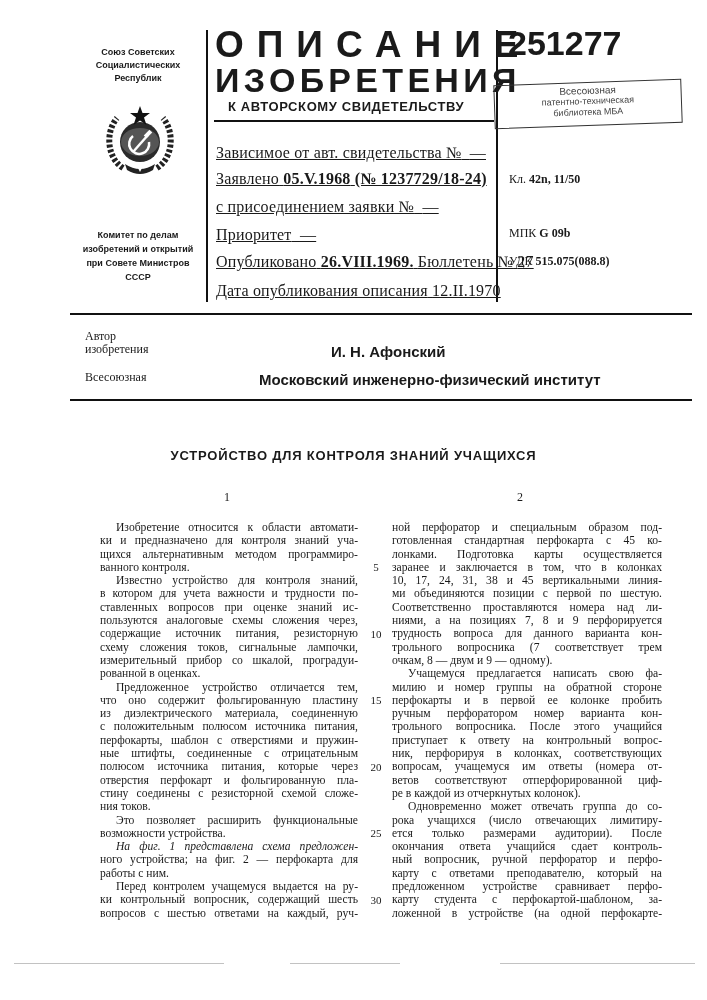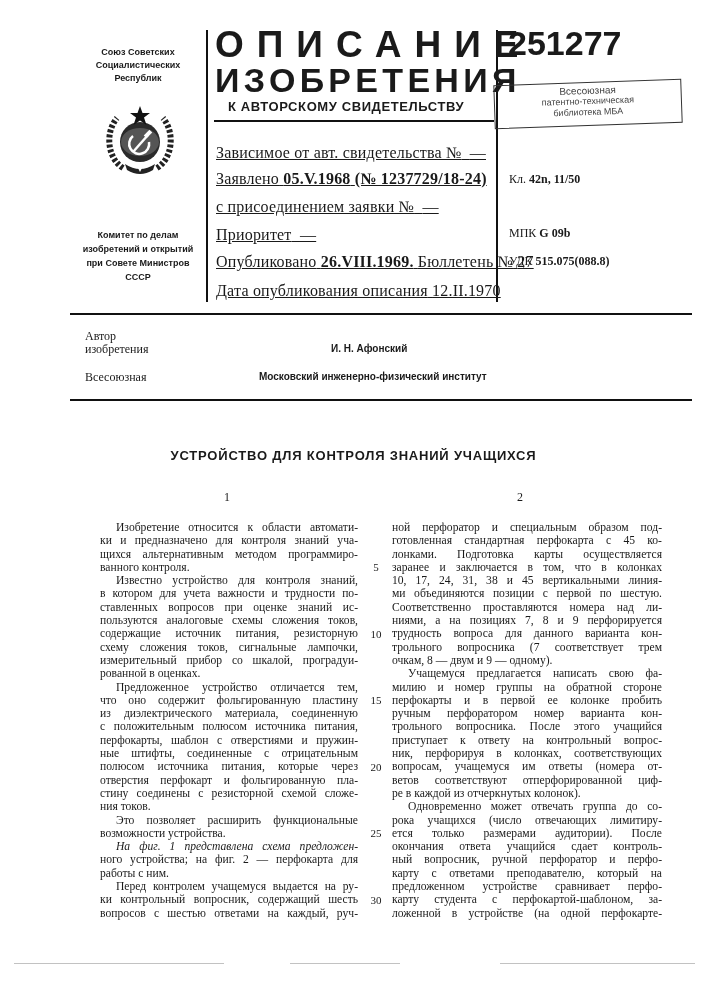--- a/index.html
+++ b/index.html
@@ -35,21 +35,21 @@
   .stamp .s1 { font-size: 10px; }
 
   
   .meta { left: 216px; font-size: 16px; letter-spacing: 0.2px; text-decoration: underline; }
   .meta b { font-weight: bold; }
   .meta-r { left: 509px; font-size: 12px; }
 
   .rule-wide { left: 70px; width: 622px; height: 2px; background: #111; }
 
   .lbl { left: 85px; font-size: 12px; line-height: 13px; }
-  .val { font-family: "Liberation Sans", sans-serif; font-weight: bold; font-size: 10px; padding-left: 17px; }
+  .val { font-family: "Liberation Sans", sans-serif; font-weight: bold; font-size: 15px; padding-left: 17px; }
 
   .doc-title { left: 0; width: 707px; top: 448px; text-align: center; font-family: "Liberation Sans", sans-serif;
                font-weight: bold; font-size: 13px; letter-spacing: 0.8px; }
 
   .col-num { font-size: 12px; }
   .col { font-size: 11.6px; line-height: 13.3px; text-align: justify; margin-top: 13px; }
   .col .line { display: block; text-align: justify; text-align-last: justify; white-space: nowrap; }
   .col .line.last { text-align-last: left; }
 
   .lnums { left: 366px; top: 561px; width: 20px; font-size: 11px; text-align: center; }
@@ -167,21 +167,21 @@
 <div class="abs col-num" style="left:517px; top:490px">2</div>
 
 <div class="abs col" id="col1" style="left:100px; top:508px; width:258px">
     <span class="line" style="text-indent: 16px;">Изобретение относится к области автомати-</span>
     <span class="line">ки и предназначено для контроля знаний уча-</span>
     <span class="line">щихся альтернативным методом программиро-</span>
     <span class="line last">ванного контроля.</span>
     <span class="line" style="text-indent: 16px;">Известно устройство для контроля знаний,</span>
     <span class="line">в котором для учета важности и трудности по-</span>
     <span class="line">ставленных вопросов при оценке знаний ис-</span>
-    <span class="line">пользуются аналоговые схемы сложения токов,</span>
+    <span class="line">пользуются аналоговые схемы сложения через,</span>
     <span class="line">содержащие источник питания, резисторную</span>
     <span class="line">схему сложения токов, сигнальные лампочки,</span>
     <span class="line">измерительный прибор со шкалой, проградуи-</span>
     <span class="line last">рованной в оценках.</span>
     <span class="line" style="text-indent: 16px;">Предложенное устройство отличается тем,</span>
     <span class="line">что оно содержит фольгированную пластину</span>
     <span class="line">из диэлектрического материала, соединенную</span>
     <span class="line">с положительным полюсом источника питания,</span>
     <span class="line">перфокарты, шаблон с отверстиями и пружин-</span>
     <span class="line">ные штифты, соединенные с отрицательным</span>

